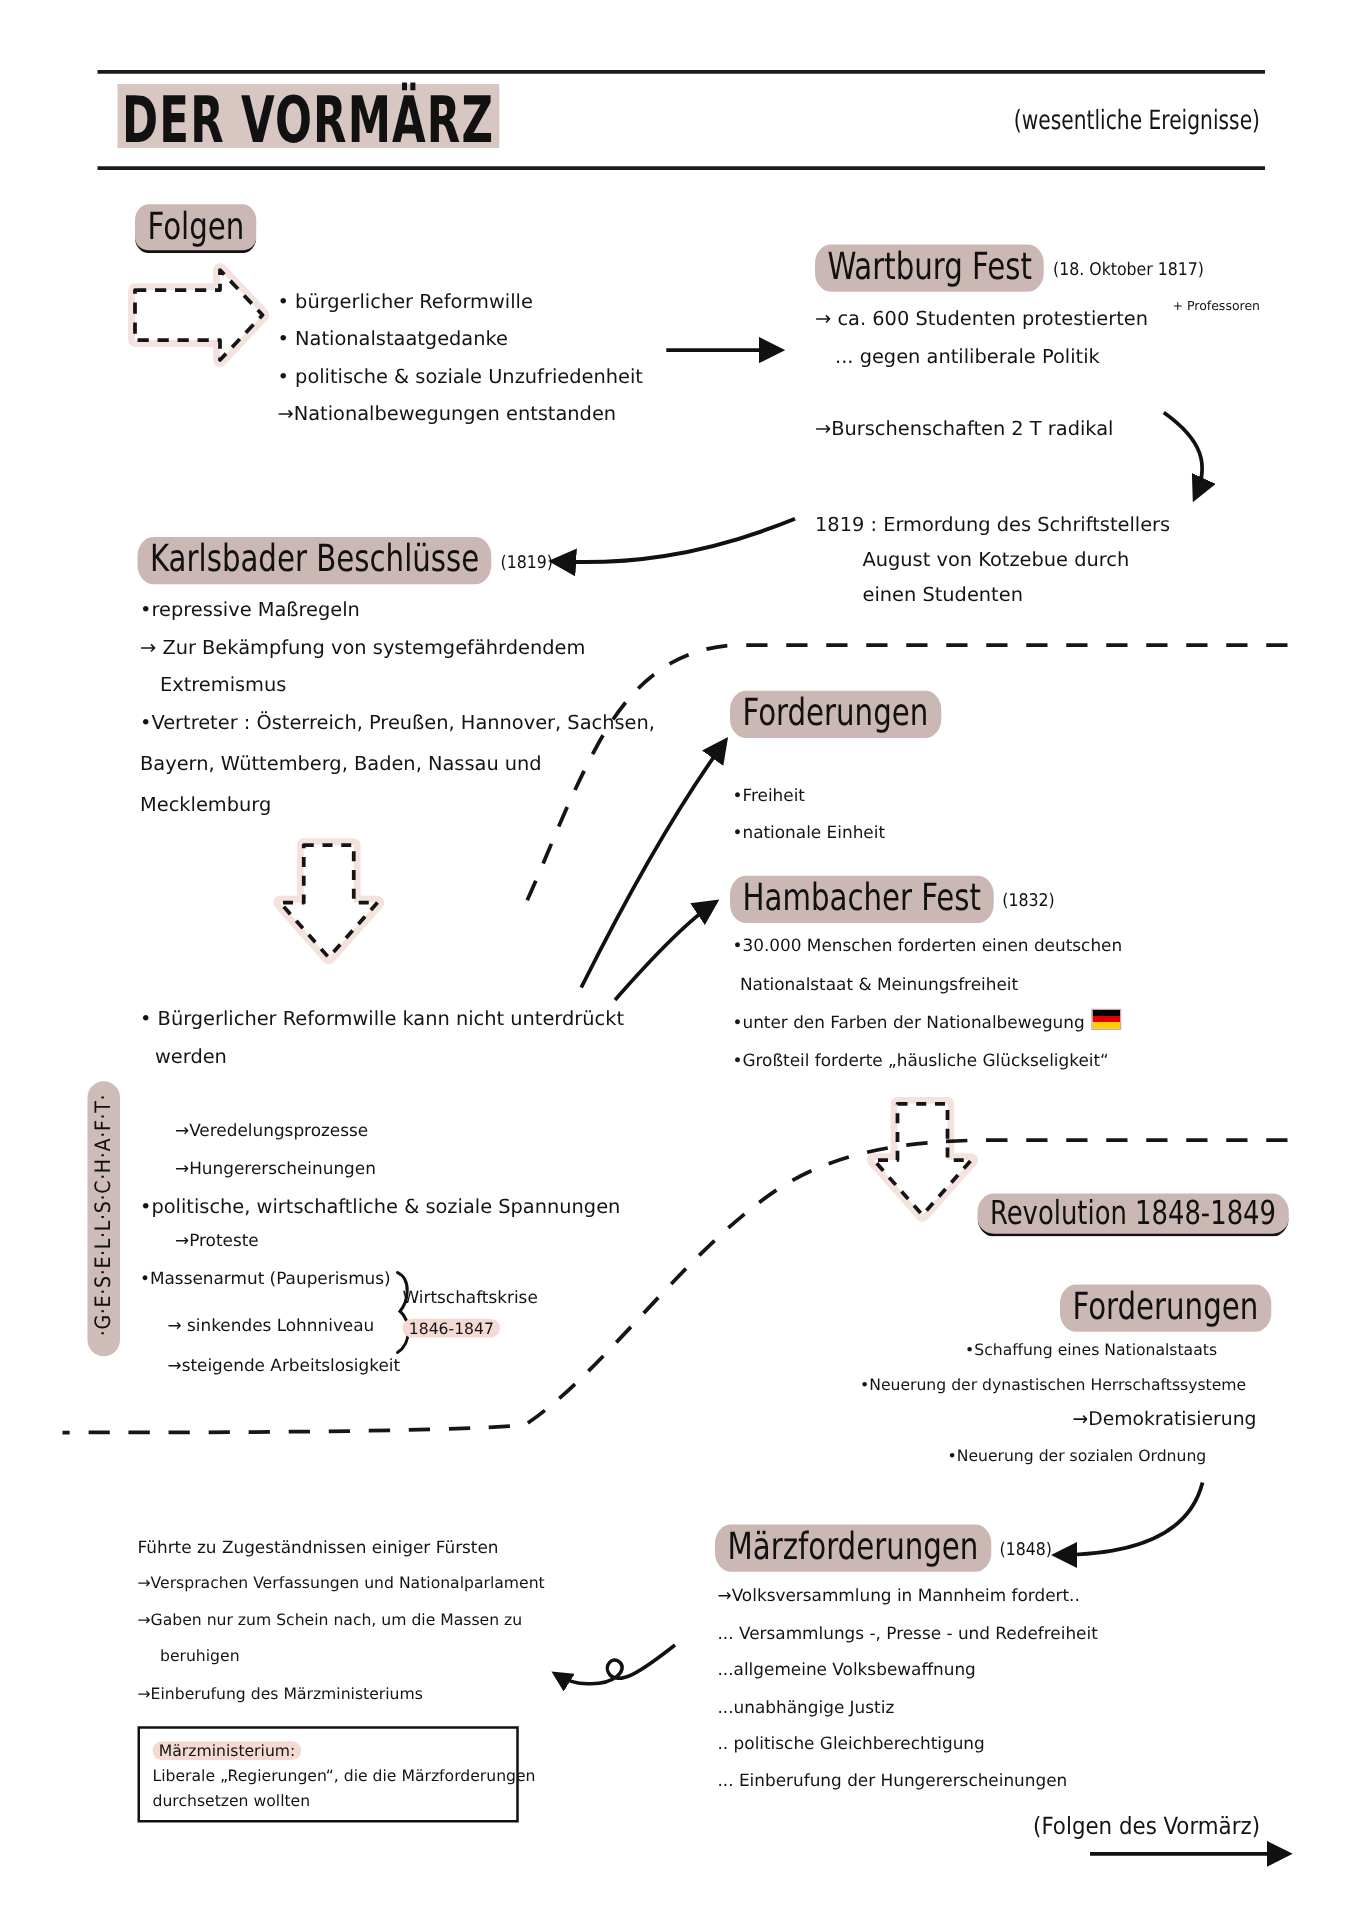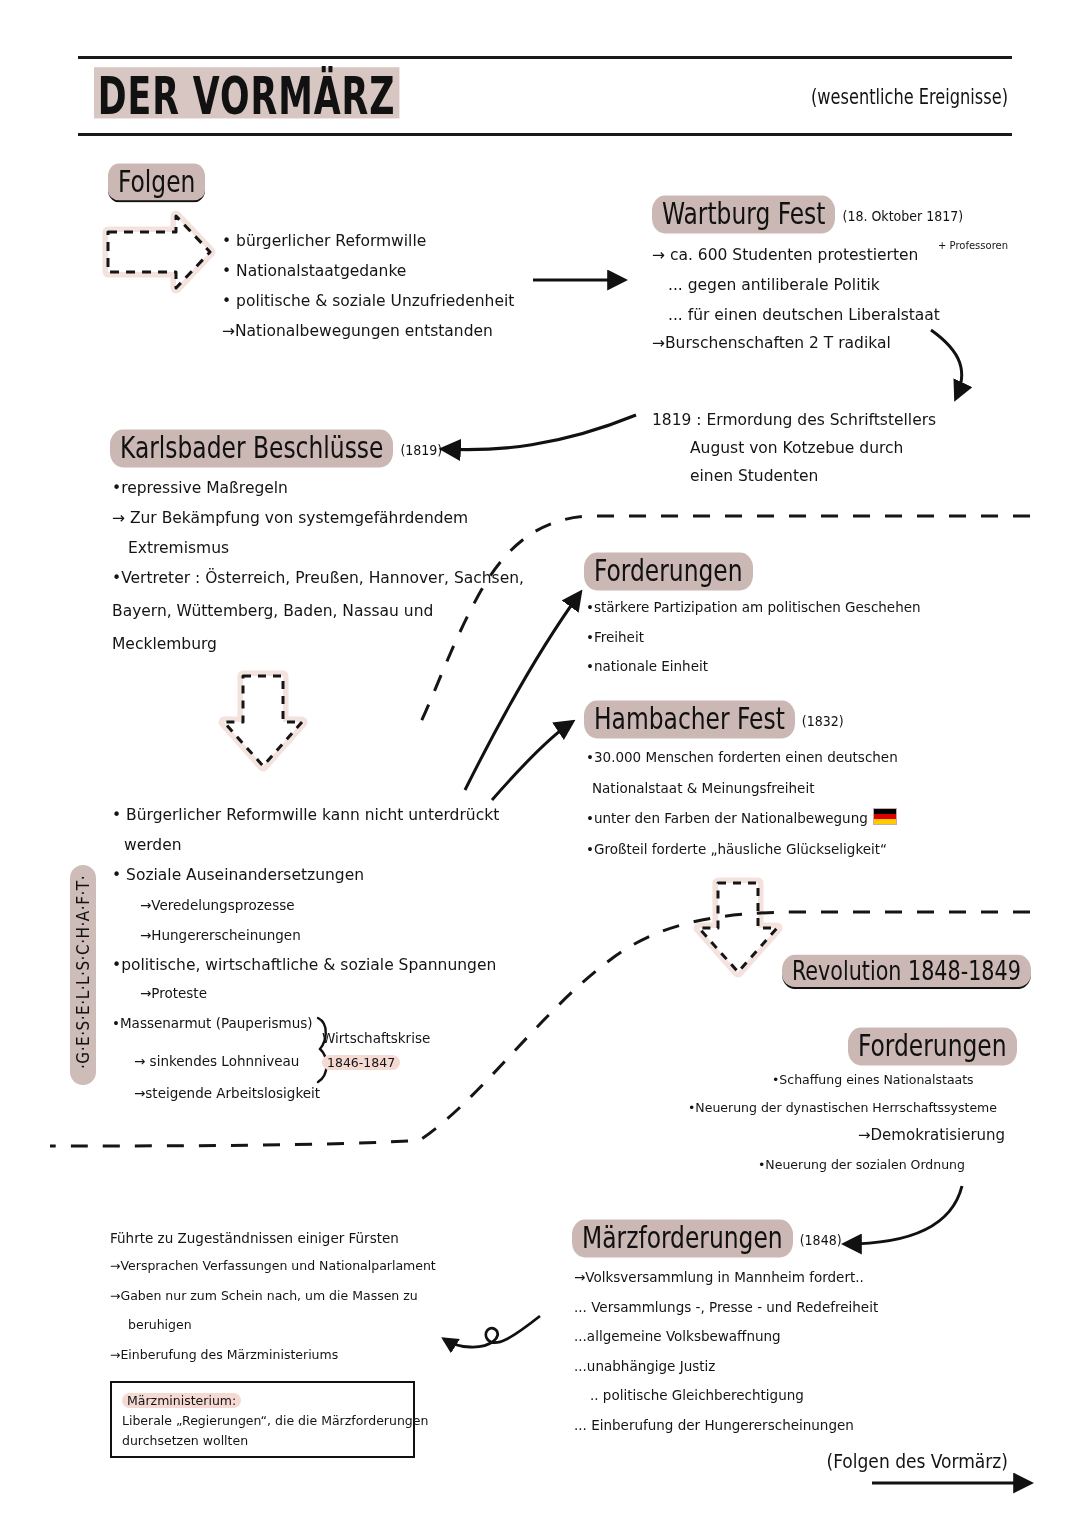--- a/index.html
+++ b/index.html
@@ -234,62 +234,59 @@
   <div class="abs txt body-line" style="left:222px; top:256px;">• Nationalstaatgedanke</div>
   <div class="abs txt body-line" style="left:222px; top:286px;">• politische &amp; soziale Unzufriedenheit</div>
   <div class="abs txt body-line" style="left:222px; top:316px;">→Nationalbewegungen entstanden</div>
 
   <div class="abs pill-wrap" style="left:652px; top:198px;">
     <span class="pill">Wartburg Fest</span><span class="after-date">(18. Oktober 1817)</span>
   </div>
   <div class="abs txt body-line" style="left:652px; top:240px;">→ ca. 600 Studenten protestierten</div>
   <div class="abs txt tiny" style="left:938px; top:240px;">+ Professoren</div>
   <div class="abs txt body-line" style="left:668px; top:270px;">... gegen antiliberale Politik</div>
-  <div class="abs txt body-line" style="left:668px; top:300px;">... für einen deutschen Liberalstaat</div>
   <div class="abs txt body-line" style="left:652px; top:328px;">→Burschenschaften 2 T radikal</div>
 
   <div class="abs txt body-line" style="left:652px; top:405px;">1819 : Ermordung des Schriftstellers</div>
   <div class="abs txt body-line" style="left:690px; top:433px;">August von Kotzebue durch</div>
   <div class="abs txt body-line" style="left:690px; top:461px;">einen Studenten</div>
 
   <div class="abs pill-wrap" style="left:110px; top:432px;">
     <span class="pill">Karlsbader Beschlüsse</span><span class="after-date">(1819)</span>
   </div>
   <div class="abs txt body-line" style="left:112px; top:473px;">•repressive Maßregeln</div>
   <div class="abs txt body-line" style="left:112px; top:503px;">→ Zur Bekämpfung von systemgefährdendem</div>
   <div class="abs txt body-line" style="left:128px; top:533px;">Extremismus</div>
   <div class="abs txt body-line" style="left:112px; top:563px;">•Vertreter : Österreich, Preußen, Hannover, Sachsen,</div>
   <div class="abs txt body-line" style="left:112px; top:596px;">Bayern, Wüttemberg, Baden, Nassau und</div>
   <div class="abs txt body-line" style="left:112px; top:629px;">Mecklemburg</div>
 
   <div class="abs pill-wrap" style="left:584px; top:555px;">
     <span class="pill">Forderungen</span>
   </div>
-  <div class="abs txt small-line" style="left:586px; top:594px;">•stärkere Partizipation am politischen Geschehen</div>
   <div class="abs txt small-line" style="left:586px; top:624px;">•Freiheit</div>
   <div class="abs txt small-line" style="left:586px; top:653px;">•nationale Einheit</div>
 
   <div class="abs pill-wrap" style="left:584px; top:703px;">
     <span class="pill">Hambacher Fest</span><span class="after-date">(1832)</span>
   </div>
   <div class="abs txt small-line" style="left:586px; top:744px;">•30.000 Menschen forderten einen deutschen</div>
   <div class="abs txt small-line" style="left:592px; top:775px;">Nationalstaat &amp; Meinungsfreiheit</div>
   <div class="abs" style="left:586px; top:805px; white-space:nowrap;">
     <span class="txt small-line">•unter den Farben der Nationalbewegung</span><span class="flag"></span>
   </div>
   <div class="abs txt small-line" style="left:586px; top:836px;">•Großteil forderte „häusliche Glückseligkeit“</div>
 
   <div id="gesellschaft">
     <div class="bar"></div>
     <div class="vtext">·G·E·S·E·L·L·S·C·H·A·F·T·</div>
   </div>
 
   <div class="abs txt body-line" style="left:112px; top:800px;">• Bürgerlicher Reformwille kann nicht unterdrückt</div>
   <div class="abs txt body-line" style="left:124px; top:830px;">werden</div>
-  <div class="abs txt body-line" style="left:112px; top:860px;">• Soziale Auseinandersetzungen</div>
   <div class="abs txt small-line" style="left:140px; top:892px;">→Veredelungsprozesse</div>
   <div class="abs txt small-line" style="left:140px; top:922px;">→Hungererscheinungen</div>
   <div class="abs txt body-line" style="left:112px; top:950px;">•politische, wirtschaftliche &amp; soziale Spannungen</div>
   <div class="abs txt small-line" style="left:140px; top:980px;">→Proteste</div>
   <div class="abs txt small-line" style="left:112px; top:1010px;">•Massenarmut (Pauperismus)</div>
   <div class="abs txt small-line" style="left:134px; top:1048px;">→ sinkendes Lohnniveau</div>
   <div class="abs txt small-line" style="left:134px; top:1080px;">→steigende Arbeitslosigkeit</div>
 
   <div class="abs txt" style="left:322px; top:1030px; font-size:13.5px;">Wirtschaftskrise</div>
   <div class="abs" style="left:322px; top:1052px;">
@@ -308,21 +305,21 @@
   <div class="abs txt" style="left:858px; top:1126px; font-size:15px;">→Demokratisierung</div>
   <div class="abs txt" style="left:758px; top:1157px; font-size:12.5px;">•Neuerung der sozialen Ordnung</div>
 
   <div class="abs pill-wrap" style="left:572px; top:1222px;">
     <span class="pill">Märzforderungen</span><span class="after-date">(1848)</span>
   </div>
   <div class="abs txt small-line" style="left:574px; top:1264px;">→Volksversammlung in Mannheim fordert..</div>
   <div class="abs txt small-line" style="left:574px; top:1294px;">... Versammlungs -, Presse - und Redefreiheit</div>
   <div class="abs txt small-line" style="left:574px; top:1323px;">...allgemeine Volksbewaffnung</div>
   <div class="abs txt small-line" style="left:574px; top:1353px;">...unabhängige Justiz</div>
-  <div class="abs txt small-line" style="left:574px; top:1382px;margin-left:16px;">.. politische Gleichberechtigung</div>
+  <div class="abs txt small-line" style="left:574px; top:1382px;">.. politische Gleichberechtigung</div>
   <div class="abs txt small-line" style="left:574px; top:1412px;">... Einberufung der Hungererscheinungen</div>
 
   <div class="abs txt small-line" style="left:110px; top:1225px;">Führte zu Zugeständnissen einiger Fürsten</div>
   <div class="abs txt" style="left:110px; top:1258px; font-size:12.5px;">→Versprachen Verfassungen und Nationalparlament</div>
   <div class="abs txt" style="left:110px; top:1288px; font-size:12.5px;">→Gaben nur zum Schein nach, um die Massen zu</div>
   <div class="abs txt" style="left:128px; top:1317px; font-size:12.5px;">beruhigen</div>
   <div class="abs txt" style="left:110px; top:1347px; font-size:12.5px;">→Einberufung des Märzministeriums</div>
 
   <div id="marz-box">
     <div class="txt ln">

